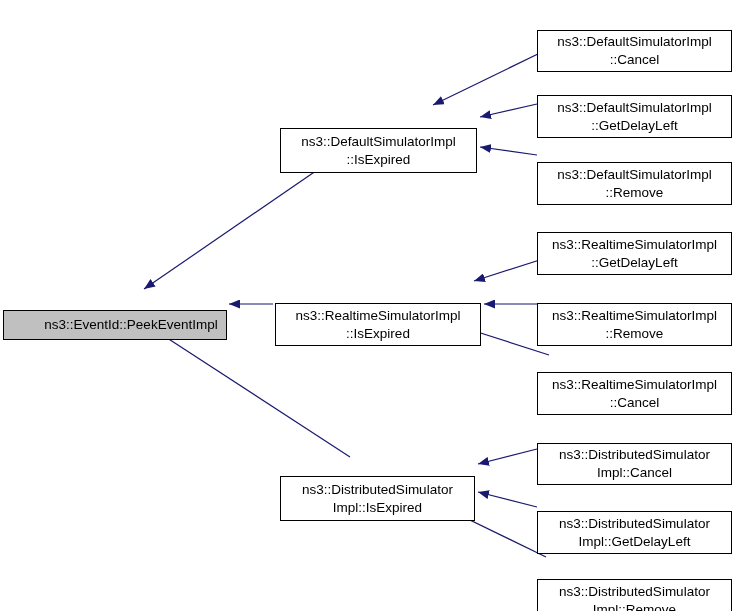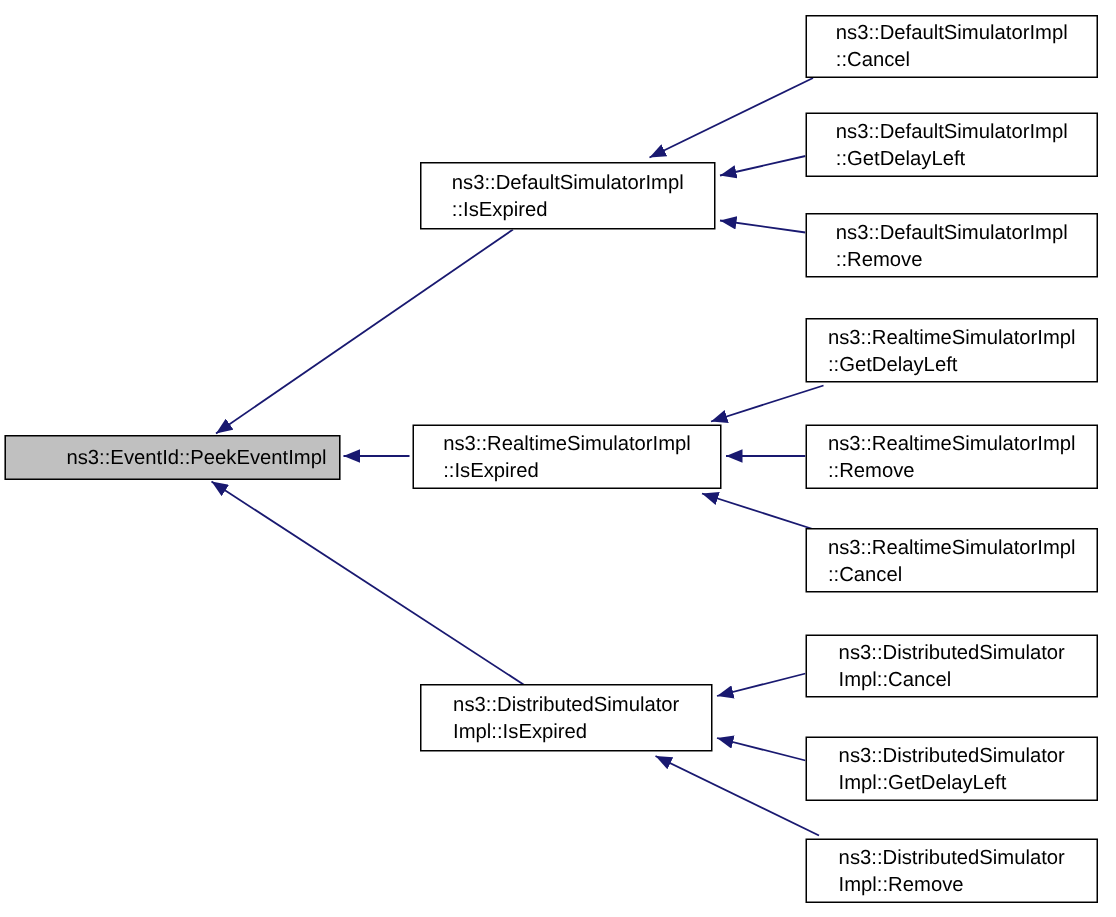--- a/index.html
+++ b/index.html
@@ -21,23 +21,24 @@
     position: absolute;
     box-sizing: border-box;
     border: 1px solid var(--border, #000000);
     background: var(--node_fill, #ffffff);
     color: var(--text, #000000);
     font-size: 13.5px;
     line-height: 18px;
     display: flex;
     align-items: center;
     justify-content: center;
-    text-align: left;
+    text-align: center;
     white-space: pre-line;
     cursor: pointer;
+    margin-top: 20px;
   }
   .node.highlight {
     background: var(--highlight_fill, #c0c0c0);
     cursor: default;
     padding-left: 32px;
   }
 </style>
 </head>
 <body>
 

